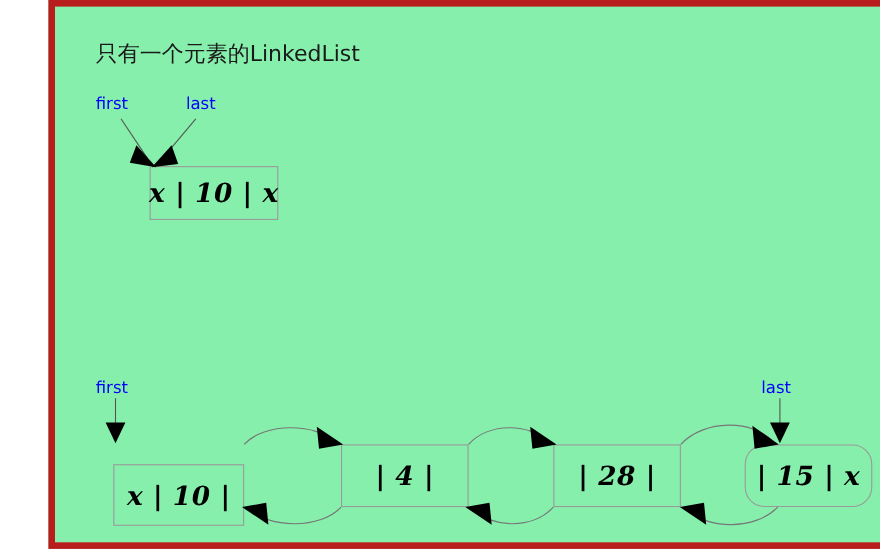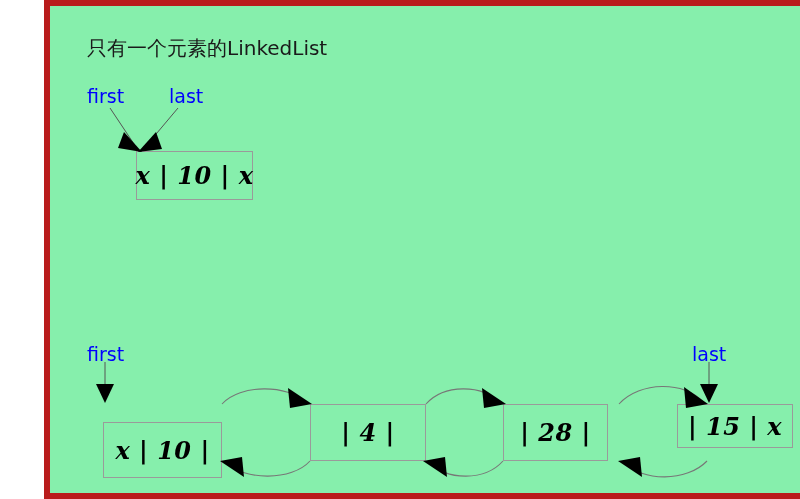--- a/index.html
+++ b/index.html
@@ -27,21 +27,21 @@
     color: #1a1a1a;
     white-space: nowrap;
     letter-spacing: 0px;
   }
   #heading-1 { left: 37px; top: 29px; }
   #heading-2 { left: 37px; top: 279px; }
 
   .ptr-label {
     position: absolute;
     font-family: "DejaVu Sans", "Liberation Sans", sans-serif;
-    font-size: 19px;
+    font-size: 15px;
     color: #0000ff;
     white-space: nowrap;
   }
   #label-first-1 { left: 37px; top: 79px; }
   #label-last-1  { left: 119px; top: 79px; }
   #label-first-2 { left: 37px; top: 337px; }
   #label-last-2  { left: 642px; top: 337px; }
 
   .node-box {
     position: absolute;
@@ -61,22 +61,22 @@
     white-space: pre;
     letter-spacing: 0.5px;
   }
   
   #box-single {
     left: 86px; top: 145px; width: 117px; height: 49px;
   }
   
   #box-n0 { left: 53px;  top: 416px; width: 119px; height: 56px; }
   #box-n1 { left: 260px; top: 398px; width: 116px; height: 57px; }
-  #box-n2 { left: 453px; top: 398px; width: 105px; height: 57px; }
-  #box-n3 { left: 627px; top: 398px; width: 116px; height: 44px; }
+  #box-n2 { left: 453px; top: 398px; width: 116px; height: 57px; }
+  #box-n3 { left: 627px; top: 398px; width: 116px; height: 57px; border-radius: 18px; }
 
   svg.overlay {
     position: absolute;
     left: 0; top: 0;
     width: 800px;
     height: 499px;
     pointer-events: none;
   }
   .thin-line { stroke: #555555; stroke-width: 1; fill: none; }
   .arc-line  { stroke: #777777; stroke-width: 1.1; fill: none; }

